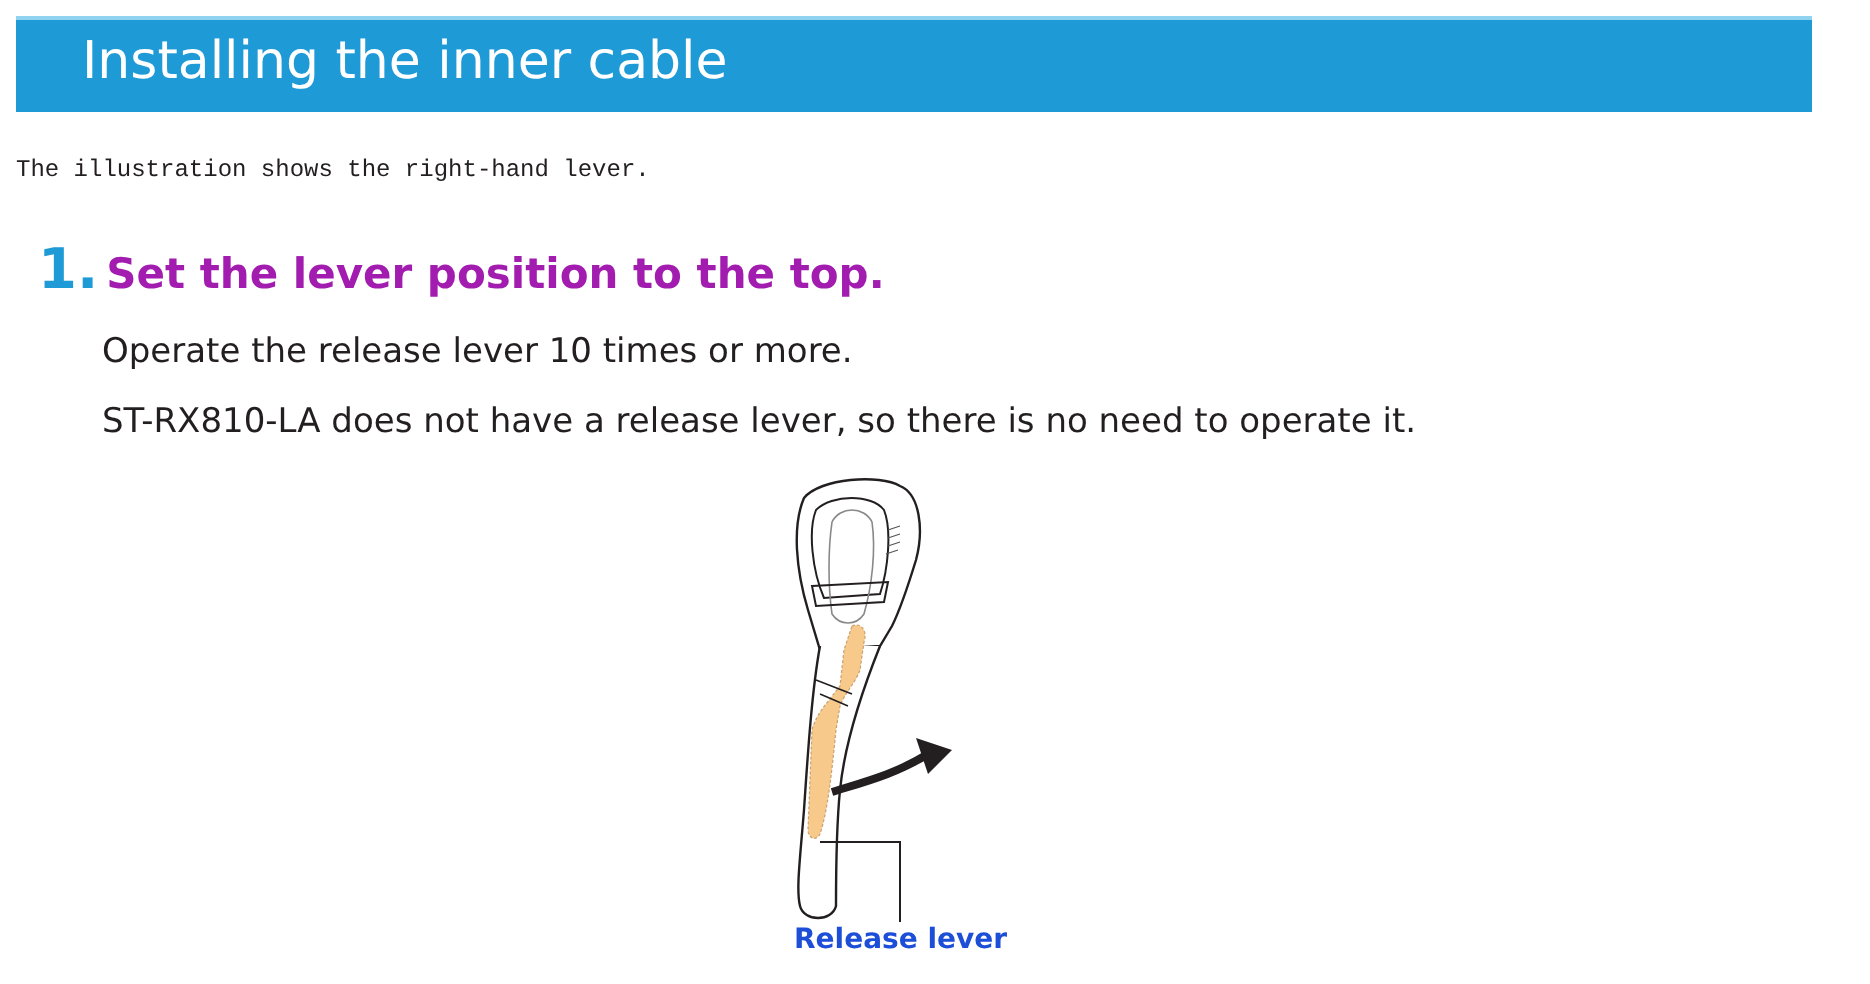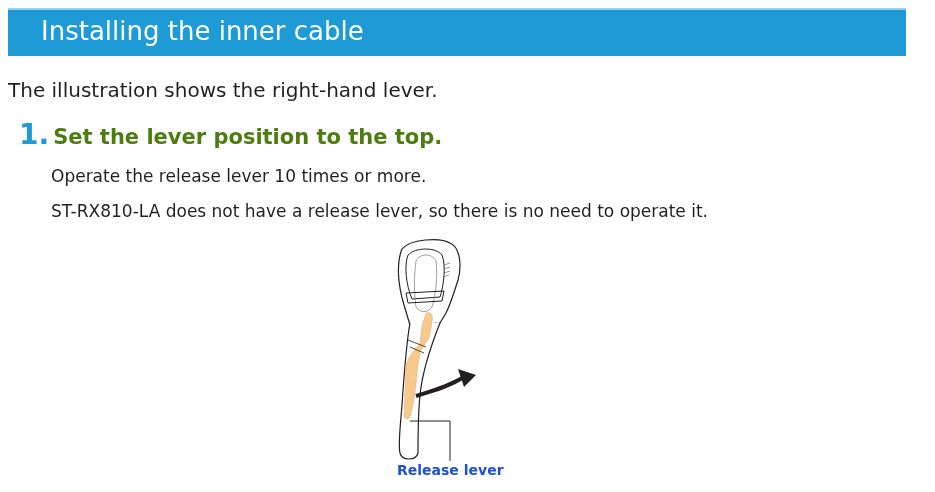--- a/index.html
+++ b/index.html
@@ -2,24 +2,24 @@
 <html><head>
 <meta charset="utf-8">
 <style>
   html, body { margin:0; padding:0; background:#ffffff; }
   body { width:935px; height:492px; position:relative; overflow:hidden;
          font-family:"DejaVu Sans", "Liberation Sans", sans-serif; color:#231f20; }
   .header-bar { position:absolute; left:8px; top:8px; width:898px; height:48px;
          background:#1e9ad6; border-top:2px solid #8fd3f0; box-sizing:border-box; }
   .header-title { position:absolute; left:12px; top:6px; font-size:26px; font-weight:normal;
          color:#ffffff; letter-spacing:0px; white-space:nowrap;margin-left:21px; }
-  .intro { position:absolute; left:8px; top:78px; font-size:20px; white-space:nowrap; }
+  .intro { position:absolute; left:8px; top:78px; font-size:12px; white-space:nowrap;font-family:Liberation Mono, monospace; }
   .step { position:absolute; left:19px; top:118px; white-space:nowrap; }
   .step-num { font-size:28px; font-weight:bold; color:#1e9ad6; vertical-align:baseline; }
-  .step-title { font-size:21px; font-weight:bold; color:#4d7c0f; margin-left:4px; }
+  .step-title { font-size:21px; font-weight:bold; color:#a21caf; margin-left:4px; }
   .p1 { position:absolute; left:51px; top:166px; font-size:17px; white-space:nowrap; }
   .p2 { position:absolute; left:51px; top:201px; font-size:17px; white-space:nowrap;text-align:right; }
   .illus { position:absolute; left:370px; top:235px; width:160px; height:230px; }
   .callout { position:absolute; left:397px; top:462px; font-size:14px; font-weight:bold;
          white-space:nowrap; color:#1d4ed8; }
 </style>
 </head>
 <body>
 
 <div class="header-bar">

